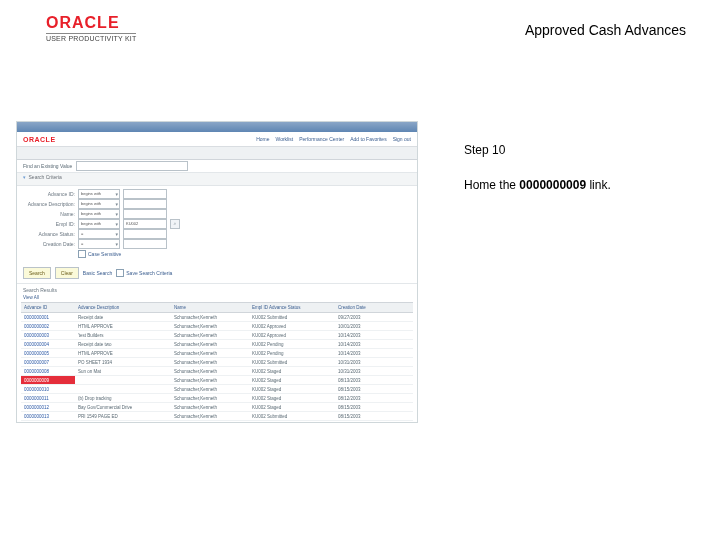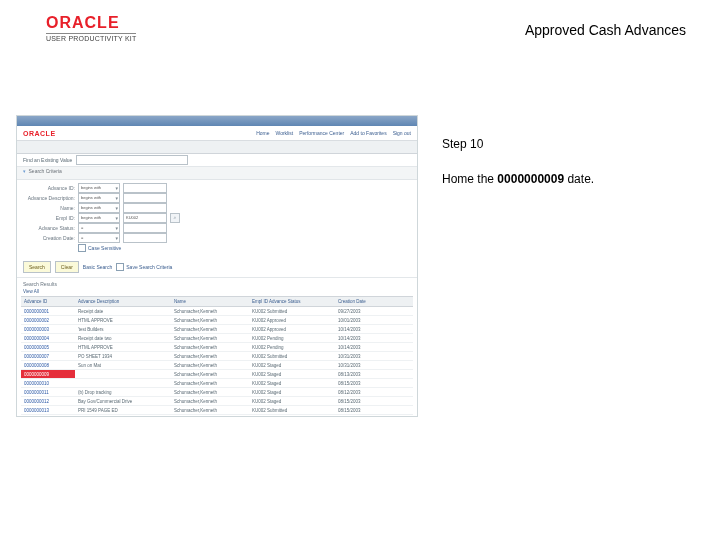--- a/index.html
+++ b/index.html
@@ -2,21 +2,21 @@
 <html><head>
 <meta charset="utf-8">
 <style>
   html,body{margin:0;padding:0;width:720px;height:540px;background:#fff;font-family:Arial,Helvetica,sans-serif;color:#222;}
   .page{position:relative;width:712px;height:540px;}
   .header{position:absolute;top:14px;left:0;right:0;height:40px;}
   .logo{position:absolute;left:46px;top:0;}
   .logo-oracle{color:#e8202a;font-weight:900;font-family:Arial,sans-serif;font-size:16px;letter-spacing:1px;}
   .logo-sub{font-size:7px;color:#444;letter-spacing:0.2px;margin-top:1px;border-top:1px solid #888;padding-top:1px;}
   .page-title{position:absolute;right:26px;top:8px;font-size:14px;color:#000;}
-  .main{position:absolute;top:115px;left:16px;width:688px;height:310px;display:flex;}
+  .main{position:absolute;top:121px;left:16px;width:688px;height:310px;display:flex;gap:22px;}
   .shot-col{width:400px;height:100%;}
   .instr-col{width:288px;padding:0 8px 0 26px;font-size:12px;color:#000;}
   .step-label{margin:22px 0 20px 0;}
   .instr-text{line-height:1.35;}
   .instr-text b{font-weight:bold;}
   
   .shot{width:400px;height:300px;border:1px solid #cfd7da;position:relative;font-size:5px;color:#5a6a74;overflow:hidden;background:#fff;}
   .titlebar{height:10px;background:linear-gradient(#8aa6c7,#5f86b3);display:flex;align-items:center;color:#e9f0f8;font-size:5px;padding:0 4px;gap:8px;}
   .titlebar span{white-space:nowrap;}
   .brandrow{height:14px;display:flex;align-items:center;justify-content:space-between;padding:0 6px;border-bottom:1px solid #d9dde1;}
@@ -237,17 +237,17 @@
                 <span class="gc c4">KU002  Paid</span>
                 <span class="gc c5">08/15/2003</span>
               </div>
             </div>
         </div>
       </div>
     </div>
     <div class="instr-col">
       <div class="step-label">Step 10</div>
       <div class="instr-text">
-        <span>Home the </span><b>0000000009</b><span> date.</span>
+        <span>Home the </span><b>0000000009</b><span> link.</span>
       </div>
     </div>
   </div>
 </div>
 
 </body></html>

